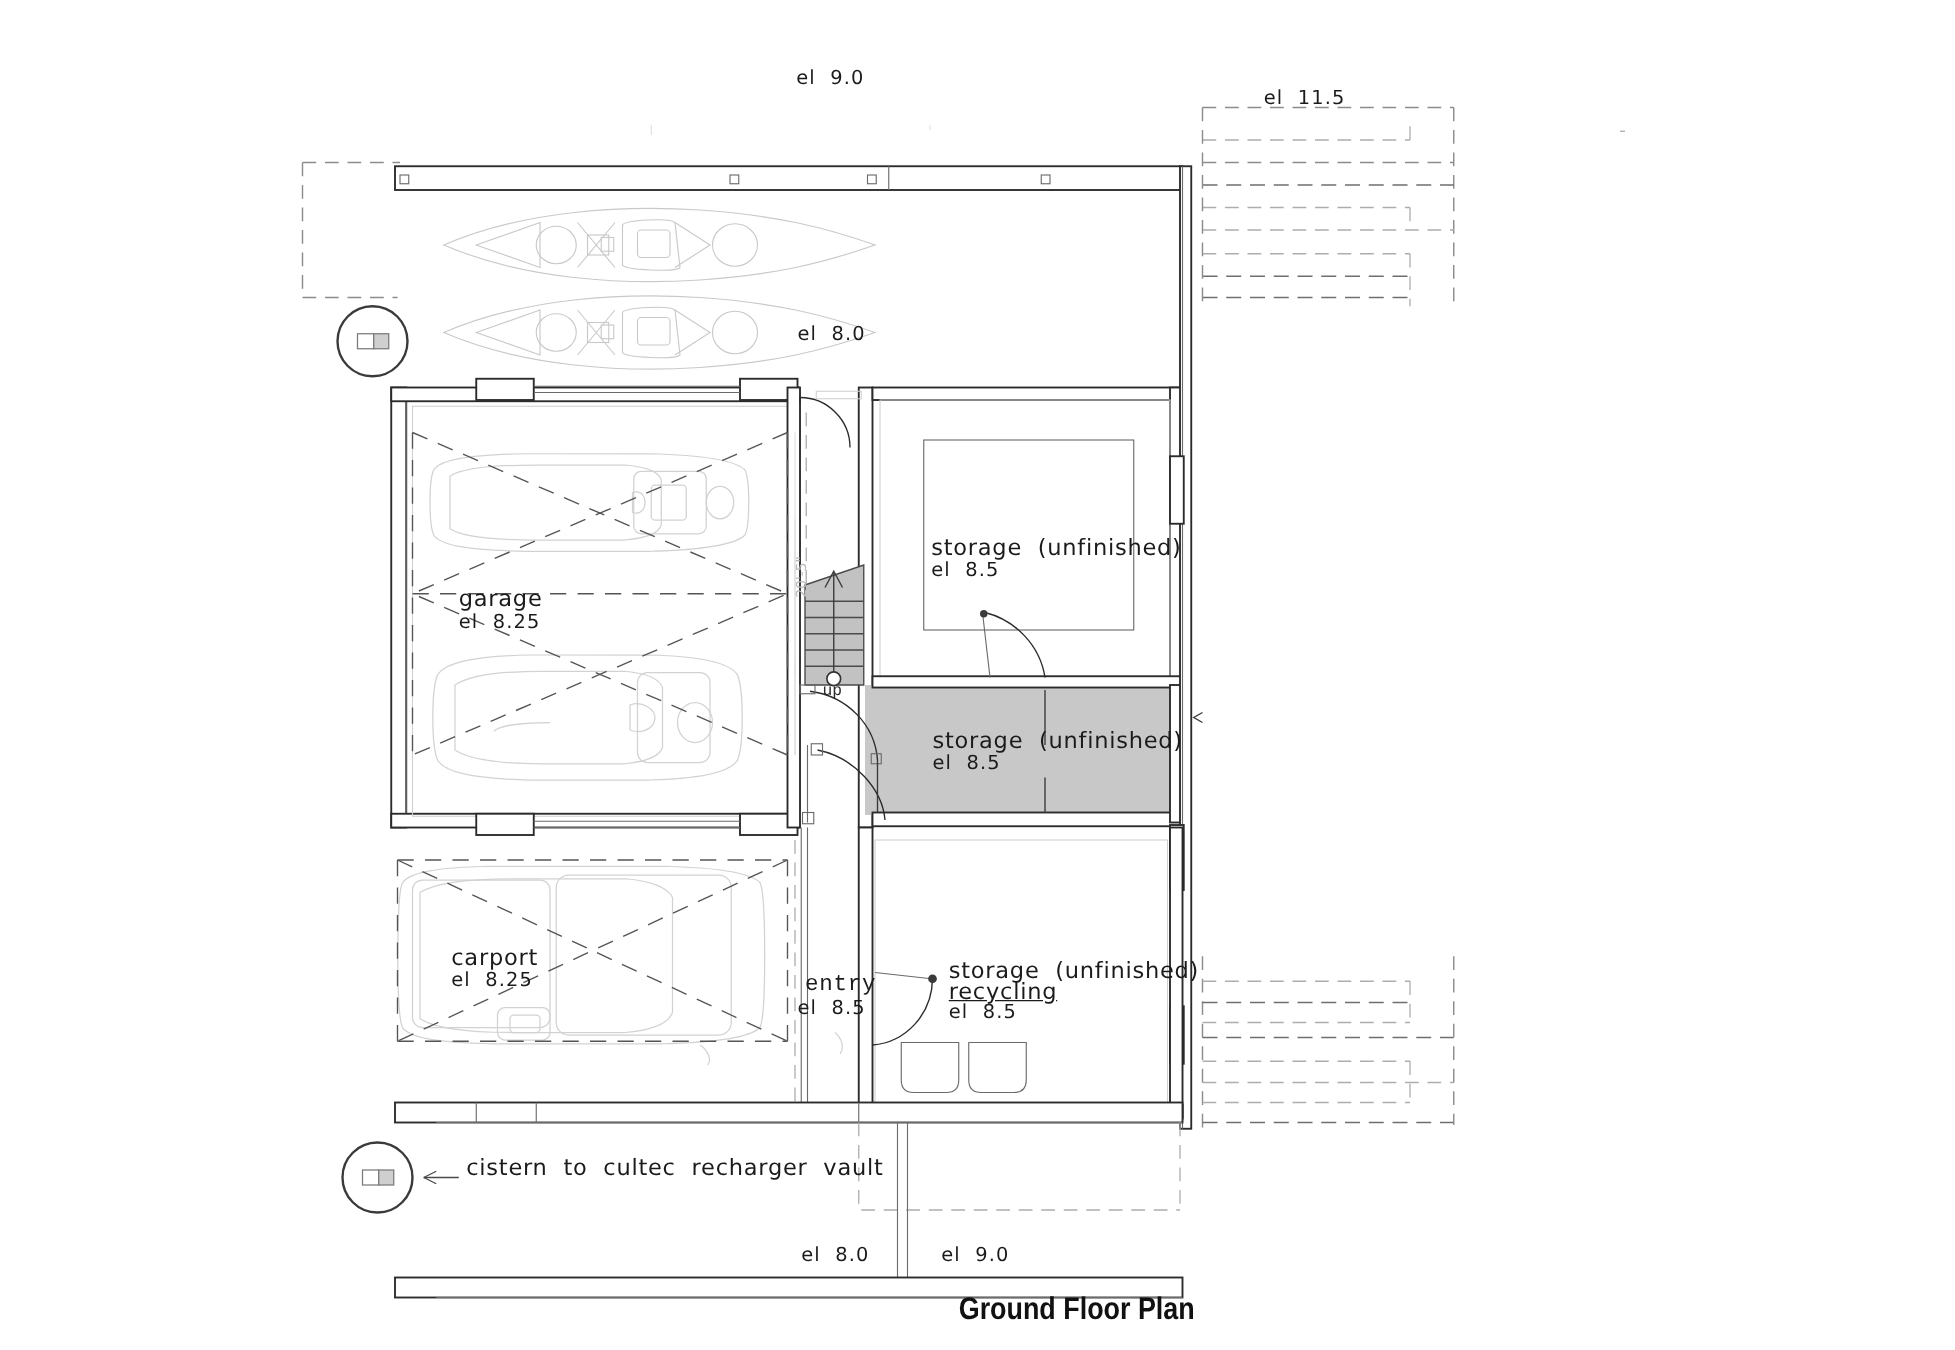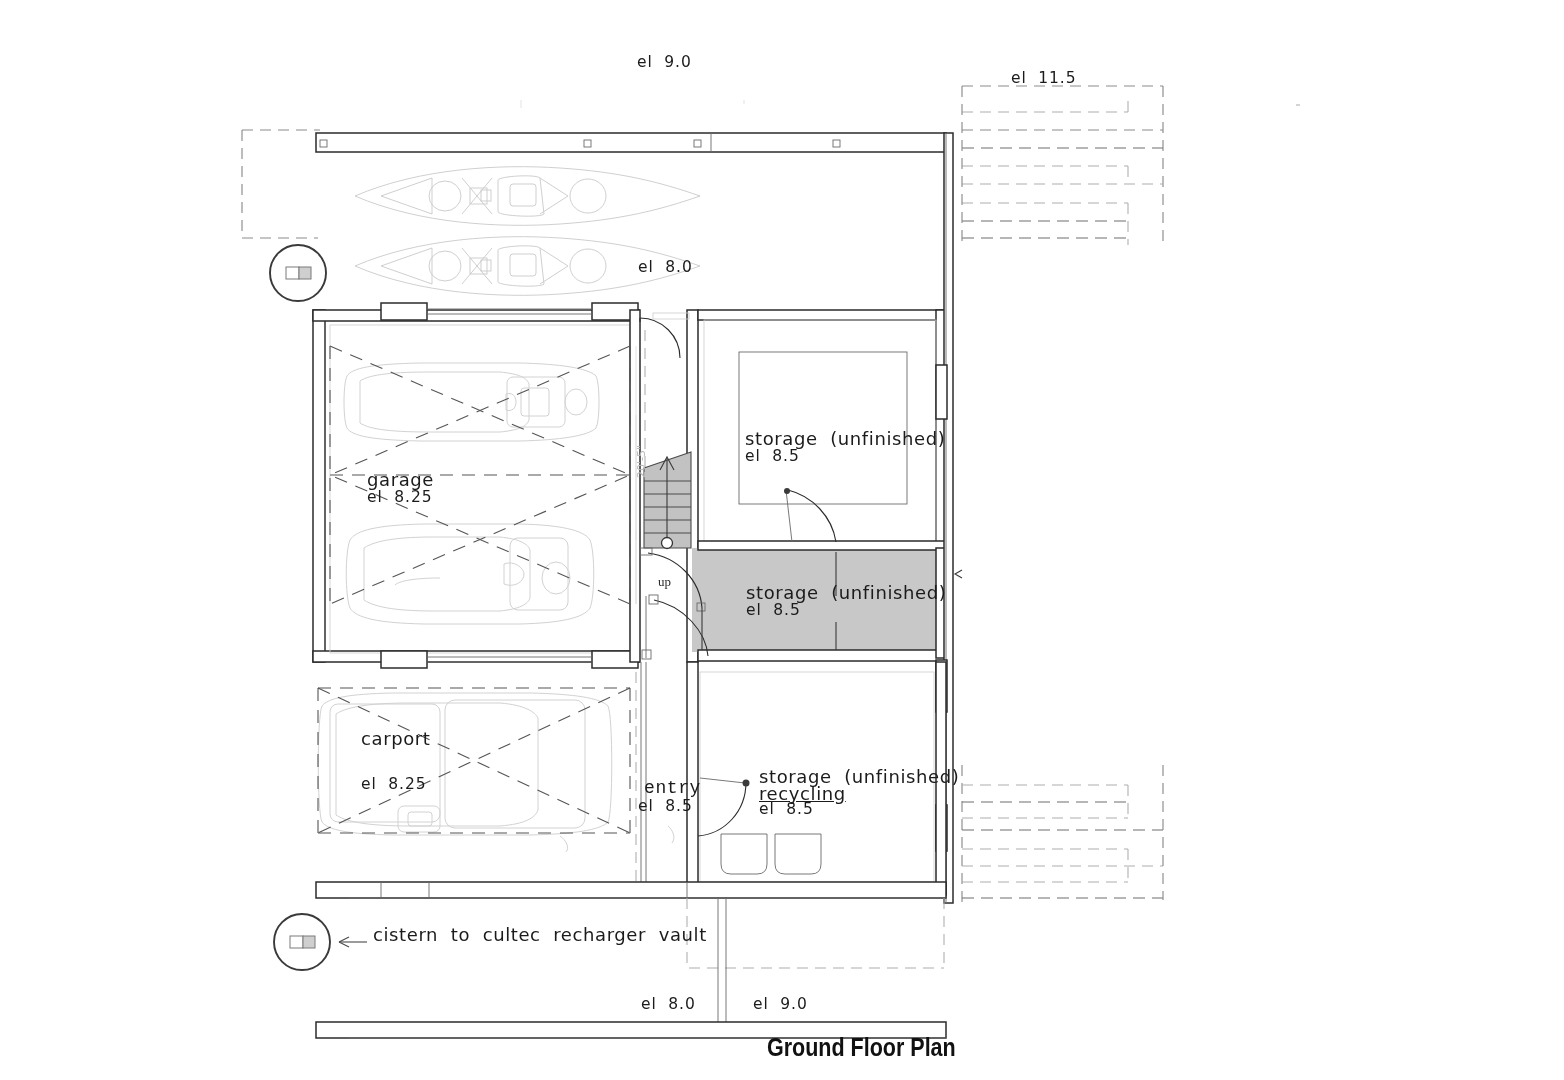--- a/index.html
+++ b/index.html
@@ -54,25 +54,24 @@
   .dimtext {
     position: absolute;
     font-family: "DejaVu Sans", sans-serif;
     font-size: 11px;
     color: #b9b9b9;
     white-space: pre;
     transform-origin: center center;
   }
   .updown {
     position: absolute;
-    font-family: Liberation Serif, serif;
+    font-family: Liberation Mono, monospace;
     font-size: 13px;
     color: #2a2a2a;
     white-space: pre;
-    margin-top: 29px;
   }
 </style>
 </head>
 <body>
 
 <div id="plan-root">
 
   <svg class="plan" viewBox="0 0 1564 1080">
     <defs>
       <style>
@@ -375,21 +374,21 @@
 
   <div class="lbl lbl-el" style="left:637px; top:53px;">el  9.0</div>
 
   <div class="lbl lbl-el" style="left:1011px; top:53px;margin-top:16px;">el  11.5</div>
 
   <div class="lbl lbl-el" style="left:638px; top:258px;">el  8.0</div>
 
   <div class="lbl" style="left:367px; top:469px;">garage</div>
   <div class="lbl lbl-el" style="left:367px; top:488px;">el  8.25</div>
 
-  <div class="lbl" style="left:361px; top:728px;">carport</div>
+  <div class="lbl" style="left:361px; top:756px;">carport</div>
   <div class="lbl lbl-el" style="left:361px; top:775px;">el  8.25</div>
 
   <div class="lbl" style="left:745px; top:428px;">storage  (unfinished)</div>
   <div class="lbl lbl-el" style="left:745px; top:447px;">el  8.5</div>
 
   <div class="lbl" style="left:746px; top:582px;">storage  (unfinished)</div>
   <div class="lbl lbl-el" style="left:746px; top:601px;">el  8.5</div>
 
   <div class="lbl" style="left:644px; top:778px;font-family:Liberation Mono, monospace;">entry</div>
   <div class="lbl lbl-el" style="left:638px; top:797px;">el  8.5</div>

